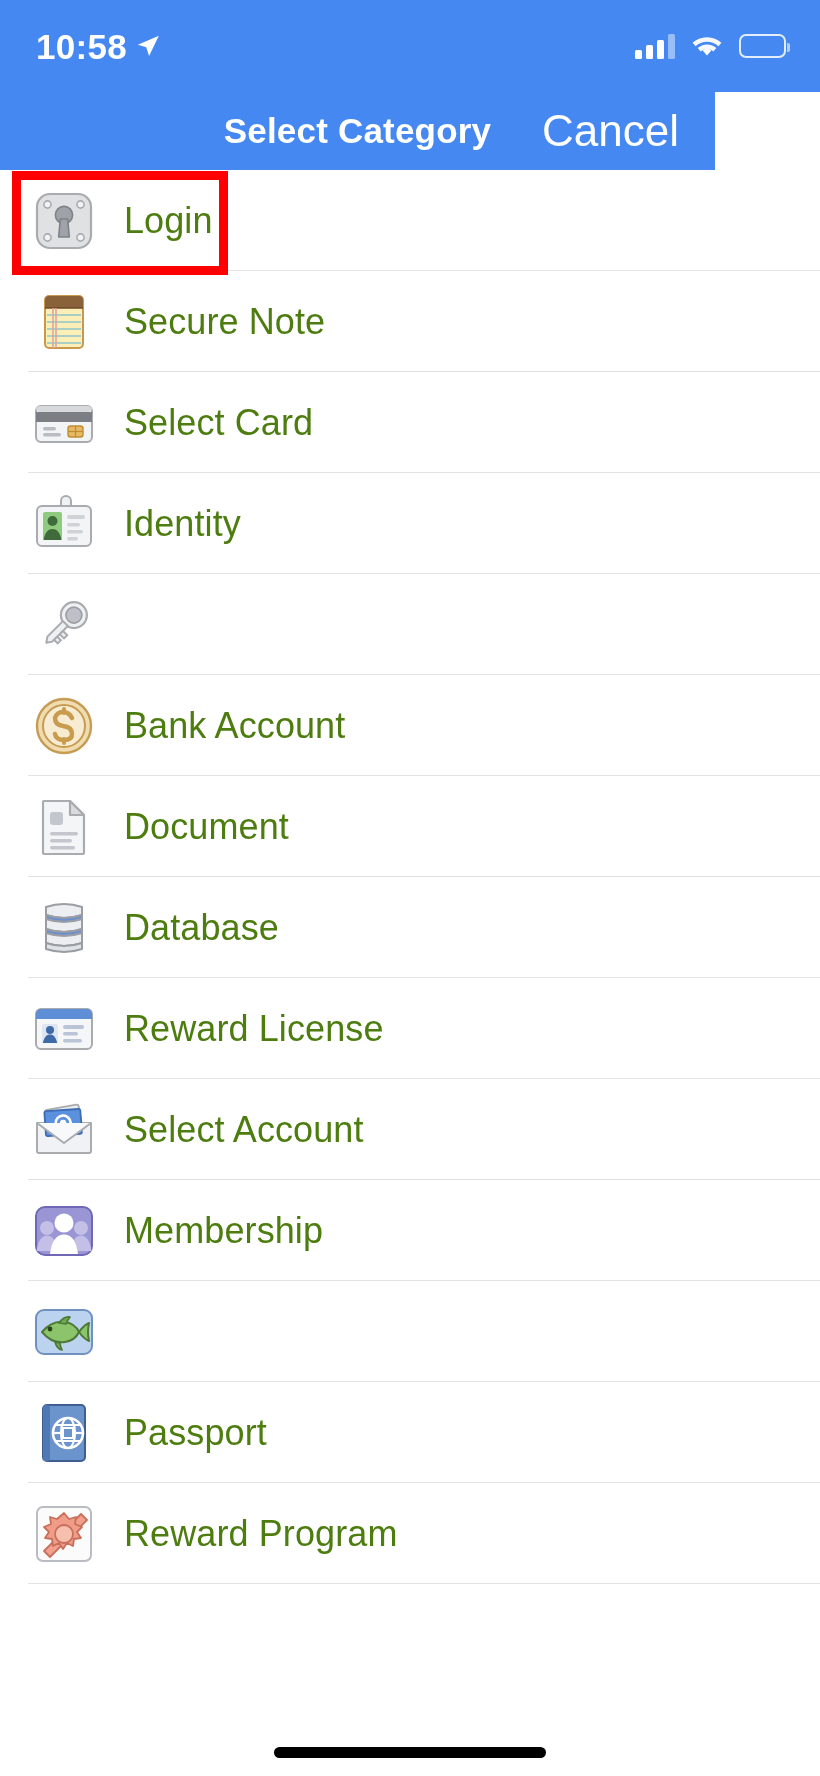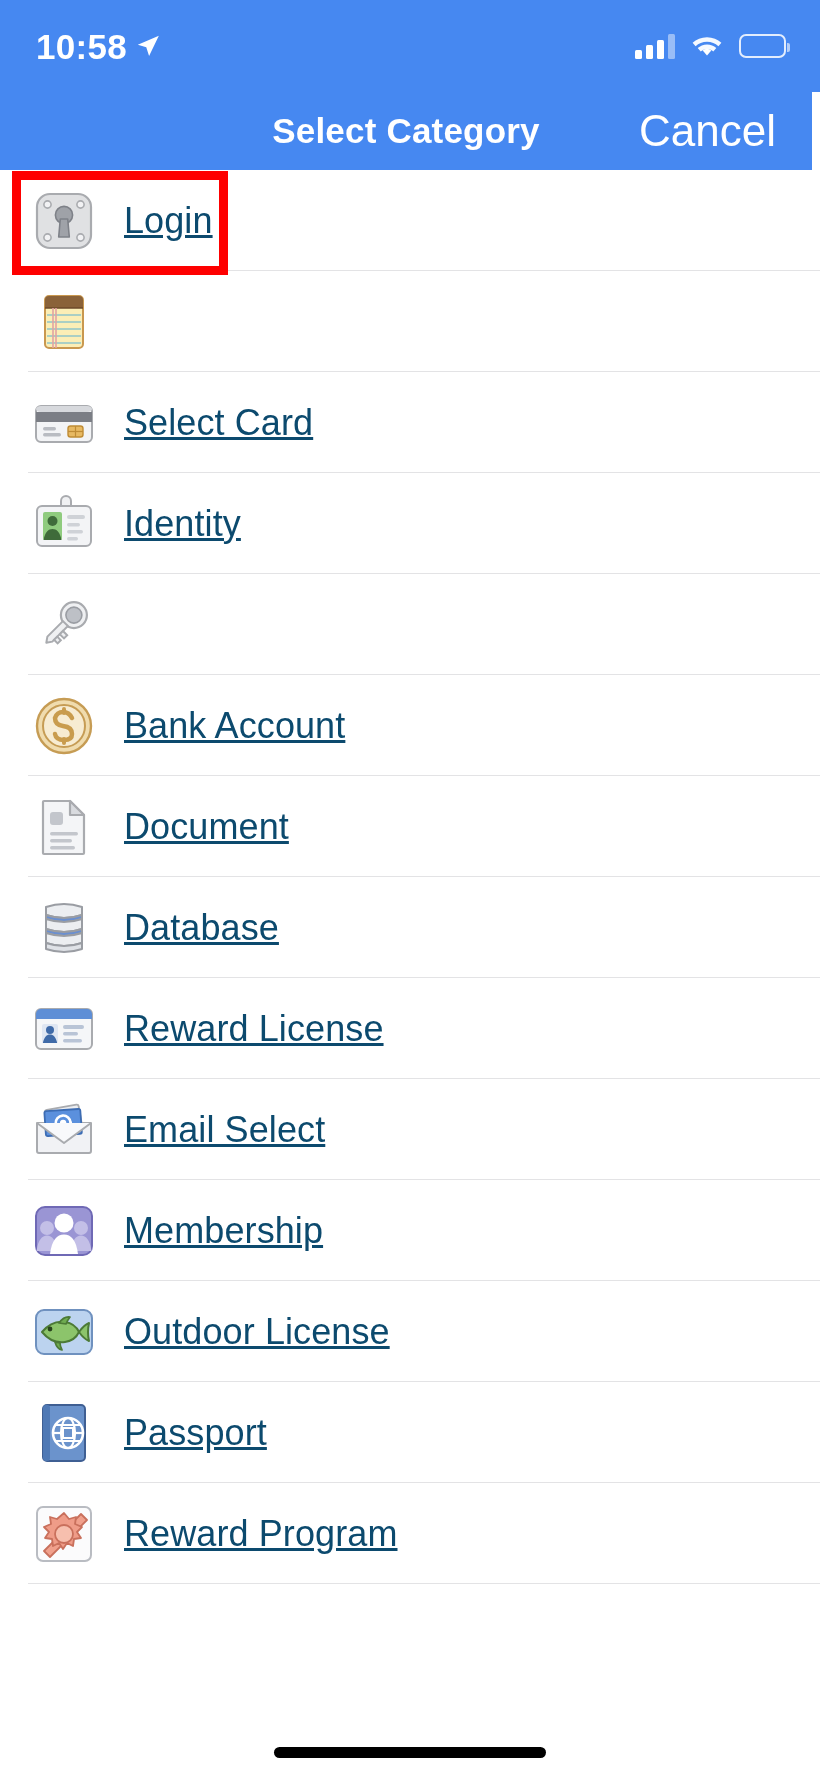--- a/index.html
+++ b/index.html
@@ -55,21 +55,21 @@
     background: rgba(255,255,255,.6);
     border-radius: 0 2px 2px 0;
   }
   .batt .fill {
     height: 100%; background: #ffffff; border-radius: 3px;
   }
 
   
   .navbar {
     position: absolute; top: 92px; left: 0;
-    width: 812px; height: 78px;
+    width: 715px; height: 78px;
     background: #4688f1;
     display: flex; align-items: center;
     justify-content: center;
   }
   .nav-title {
     color: #ffffff;
     font-size: 35px;
     font-weight: 700;
     letter-spacing: .2px;
   }
@@ -103,25 +103,24 @@
   }
   .row-icon {
     width: 68px; height: 68px;
     flex: 0 0 68px;
     display: flex; align-items: center; justify-content: center;
   }
   .row-icon svg { width: 66px; height: 66px; display: block; }
   .row-label {
     margin-left: 26px;
     font-size: 36px;
-    color: #0c4a6e;
+    color: #4d7c0f;
     font-weight: 400;
     letter-spacing: .1px;
     white-space: nowrap;
-    text-decoration: underline;
   }
 
   
   .highlight-box {
     position: absolute;
     left: 12px; top: 171px;
     width: 216px; height: 104px;
     border: 9px solid #fe0000;
     z-index: 30;
     pointer-events: none;
@@ -198,20 +197,21 @@
           <line x1="14" y1="19" x2="52" y2="19" stroke="#6d4a2a" stroke-width="1.6"></line>
           <line x1="16" y1="26" x2="50" y2="26" stroke="#8fc4c9" stroke-width="1.5"></line>
           <line x1="16" y1="33" x2="50" y2="33" stroke="#8fc4c9" stroke-width="1.5"></line>
           <line x1="16" y1="40" x2="50" y2="40" stroke="#8fc4c9" stroke-width="1.5"></line>
           <line x1="16" y1="47" x2="50" y2="47" stroke="#8fc4c9" stroke-width="1.5"></line>
           <line x1="16" y1="54" x2="50" y2="54" stroke="#8fc4c9" stroke-width="1.5"></line>
           <line x1="22" y1="19" x2="22" y2="59" stroke="#e2a3a3" stroke-width="1.6"></line>
           <line x1="25" y1="19" x2="25" y2="59" stroke="#e2a3a3" stroke-width="1.6"></line>
         </svg>
       </span>
+      <span class="row-label">Secure Note</span>
     </div>
 
     <div class="row">
       <span class="row-icon">
         <svg viewBox="0 0 66 66">
           <rect x="5" y="16" width="56" height="36" rx="5" fill="#f3f4f6" stroke="#a9abaf" stroke-width="2"></rect>
           <rect x="5" y="16" width="56" height="6" rx="5" fill="#d7d9dd"></rect>
           <rect x="5" y="22" width="56" height="10" fill="#7b7e85"></rect>
           <rect x="37" y="36" width="15" height="11" rx="2.5" fill="#e7b962" stroke="#bf8c35" stroke-width="1.4"></rect>
           <line x1="44.5" y1="36" x2="44.5" y2="47" stroke="#bf8c35" stroke-width="1.2"></line>
@@ -321,21 +321,21 @@
           </g>
           <g transform="rotate(-4 33 24)">
             <rect x="14" y="13" width="36" height="25" rx="2" fill="#5b90dd" stroke="#3c6cb3" stroke-width="1.8"></rect>
             <circle cx="32" cy="26" r="7.5" fill="none" stroke="#ffffff" stroke-width="2.6"></circle>
             <circle cx="32" cy="26" r="3.2" fill="#ffffff"></circle>
             <path d="M39.5 26 q2 7-6 8" fill="none" stroke="#ffffff" stroke-width="2.6" stroke-linecap="round"></path>
           </g>
           <path d="M6 26 l27 20 l27-20" fill="#f8f9fb" stroke="#a9abaf" stroke-width="2" stroke-linejoin="round"></path>
         </svg>
       </span>
-      <span class="row-label">Email Select</span>
+      <span class="row-label">Select Account</span>
     </div>
 
     <div class="row">
       <span class="row-icon">
         <svg viewBox="0 0 66 66">
           <rect x="5" y="9" width="56" height="48" rx="9" fill="#9a95d4" stroke="#6f69b5" stroke-width="2"></rect>
           <circle cx="16" cy="30" r="7" fill="#c3bfe7"></circle>
           <path d="M5.5 53 c1.5-11 5.5-15.5 10.5-15.5 s9 4.5 10.5 15.5z" fill="#c3bfe7"></path>
           <circle cx="50" cy="30" r="7" fill="#c3bfe7"></circle>
           <path d="M39.5 53 c1.5-11 5.5-15.5 10.5-15.5 s9 4.5 10.5 15.5z" fill="#c3bfe7"></path>
@@ -350,21 +350,20 @@
       <span class="row-icon">
         <svg viewBox="0 0 66 66">
           <rect x="5" y="11" width="56" height="44" rx="8" fill="#bcd3ef" stroke="#6f91bf" stroke-width="2"></rect>
           <path d="M11 33 q10-12 23-10 q10 1.5 14 10 q-4 8.5-14 10 q-13 2-23-10z" fill="#8cc46b" stroke="#4c7a36" stroke-width="2" stroke-linejoin="round"></path>
           <path d="M48 33 q5-7 10-9 q-2 9 0 18 q-5-2-10-9z" fill="#8cc46b" stroke="#4c7a36" stroke-width="2" stroke-linejoin="round"></path>
           <path d="M28 24 q5-7 11-6 q-3 4-4 7z" fill="#6fab51" stroke="#4c7a36" stroke-width="1.7" stroke-linejoin="round"></path>
           <path d="M24 43 q2 7 7 8 q-2-4-2-7z" fill="#6fab51" stroke="#4c7a36" stroke-width="1.7" stroke-linejoin="round"></path>
           <circle cx="19" cy="30" r="2.4" fill="#29431d"></circle>
         </svg>
       </span>
-      <span class="row-label">Outdoor License</span>
     </div>
 
     <div class="row">
       <span class="row-icon">
         <svg viewBox="0 0 66 66">
           <rect x="12" y="5" width="42" height="56" rx="4" fill="#6b93cc" stroke="#3f5f93" stroke-width="2"></rect>
           <rect x="12" y="5" width="7" height="56" rx="3" fill="#4f79b5"></rect>
           <circle cx="37" cy="33" r="15" fill="none" stroke="#ffffff" stroke-width="2.6"></circle>
           <ellipse cx="37" cy="33" rx="7" ry="15" fill="none" stroke="#ffffff" stroke-width="2.2"></ellipse>
           <line x1="22" y1="33" x2="52" y2="33" stroke="#ffffff" stroke-width="2.2"></line>

